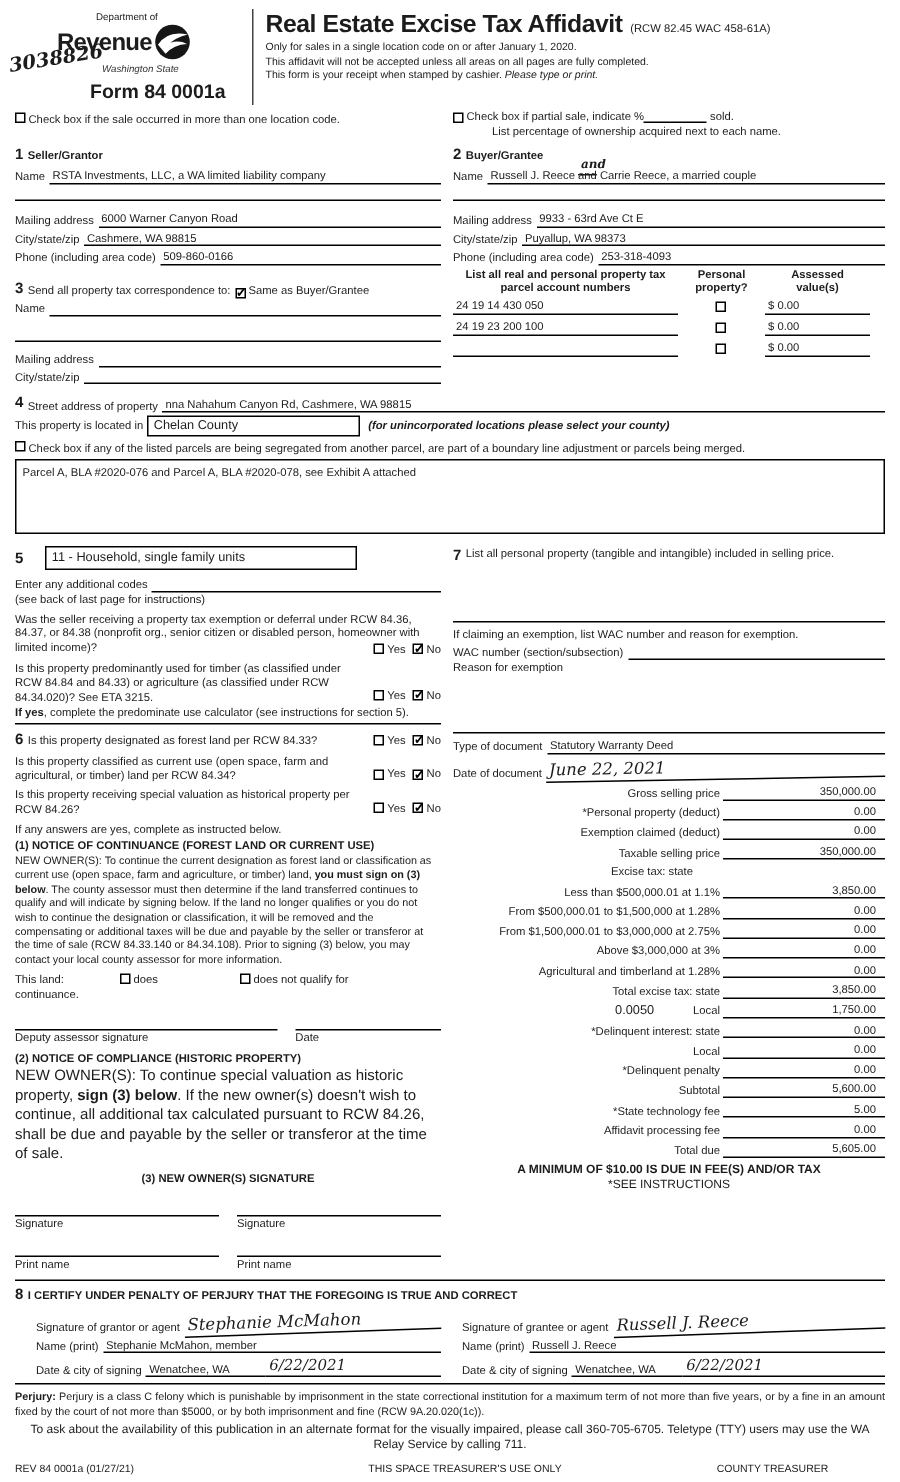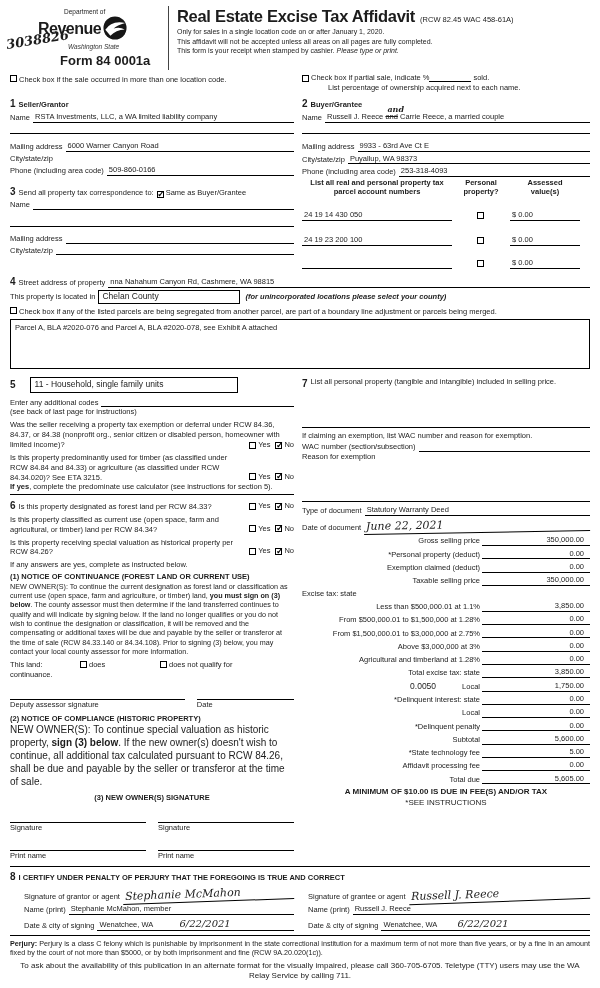--- a/index.html
+++ b/index.html
@@ -41,21 +41,21 @@
 .ul { flex:1; border-bottom:1px solid #000; min-height:9px; padding:0 2px; white-space:nowrap; }
 .ul.short { flex:none; }
 .q { display:flex; align-items:flex-end; margin-top:3px; }
 .qt { flex:1; padding-right:3px; }
 .yn { white-space:nowrap; display:flex; align-items:center; gap:1px; padding-bottom:1px; }
 .yn .cb { margin:0 1px 0 4px; }
 
 .ptable { margin-top:2px; }
 .phead { display:flex; font-weight:bold; text-align:center; line-height:1.15; }
 .prow { display:flex; align-items:flex-end; margin-top:3px; }
-.pnum { width:150px; border-bottom:1px solid #000; min-height:9px; padding:0 2px;margin-top:11px; }
+.pnum { width:150px; border-bottom:1px solid #000; min-height:9px; padding:0 2px; }
 .pcb { width:58px; text-align:center; }
 .pval { width:70px; border-bottom:1px solid #000; min-height:9px; padding:0 2px; text-align:left; }
 
 .mrow { display:flex; align-items:flex-end; margin-top:2.5px; }
 .mlabel { margin-left:auto; white-space:nowrap; padding-right:2px; }
 .mpre { white-space:nowrap; margin-right:26px; }
 .mval { width:108px; border-bottom:1px solid #000; text-align:right; padding:0 6px 0 2px; flex:none; min-height:9px; }
 
 .script { font-family:"DejaVu Serif", serif; font-style:italic; font-size:11px; white-space:nowrap; }
 .script.sm { font-size:10px; }
@@ -123,20 +123,21 @@
       </div>
     <div class="fld">
         <span class="ul"></span>
       </div>
     <div class="fld" style="margin-top:7px;">
         <span class="lbl">Mailing address</span>
         <span class="ul">6000 Warner Canyon Road</span>
       </div>
     <div class="fld">
         <span class="lbl">City/state/zip</span>
+        <span class="ul">Cashmere, WA  98815</span>
       </div>
     <div class="fld">
         <span class="lbl">Phone (including area code)</span>
         <span class="ul">509-860-0166</span>
       </div>
 
     <div style="margin-top:9px; display:flex; align-items:flex-end;">
       <span class="s-num">3</span>
       <span>Send all property tax correspondence to:</span>
       <span class="cb" style="margin-left:3px;" data-checked="true"></span>
@@ -368,21 +369,21 @@
         <span class="mval">0.00</span>
       </div>
     <div class="mrow">
         <span class="mlabel">Exemption claimed (deduct)</span>
         <span class="mval">0.00</span>
       </div>
     <div class="mrow">
         <span class="mlabel">Taxable selling price</span>
         <span class="mval">350,000.00</span>
       </div>
-    <div style="padding-right:128px; margin-top:3px;">Excise tax: state</div>
+    <div style="text-align:right; padding-right:128px; margin-top:3px;">Excise tax: state</div>
     <div class="mrow">
         <span class="mlabel">Less than $500,000.01 at 1.1%</span>
         <span class="mval">3,850.00</span>
       </div>
     <div class="mrow">
         <span class="mlabel">From $500,000.01 to $1,500,000 at 1.28%</span>
         <span class="mval">0.00</span>
       </div>
     <div class="mrow">
         <span class="mlabel">From $1,500,000.01 to $3,000,000 at 2.75%</span>

